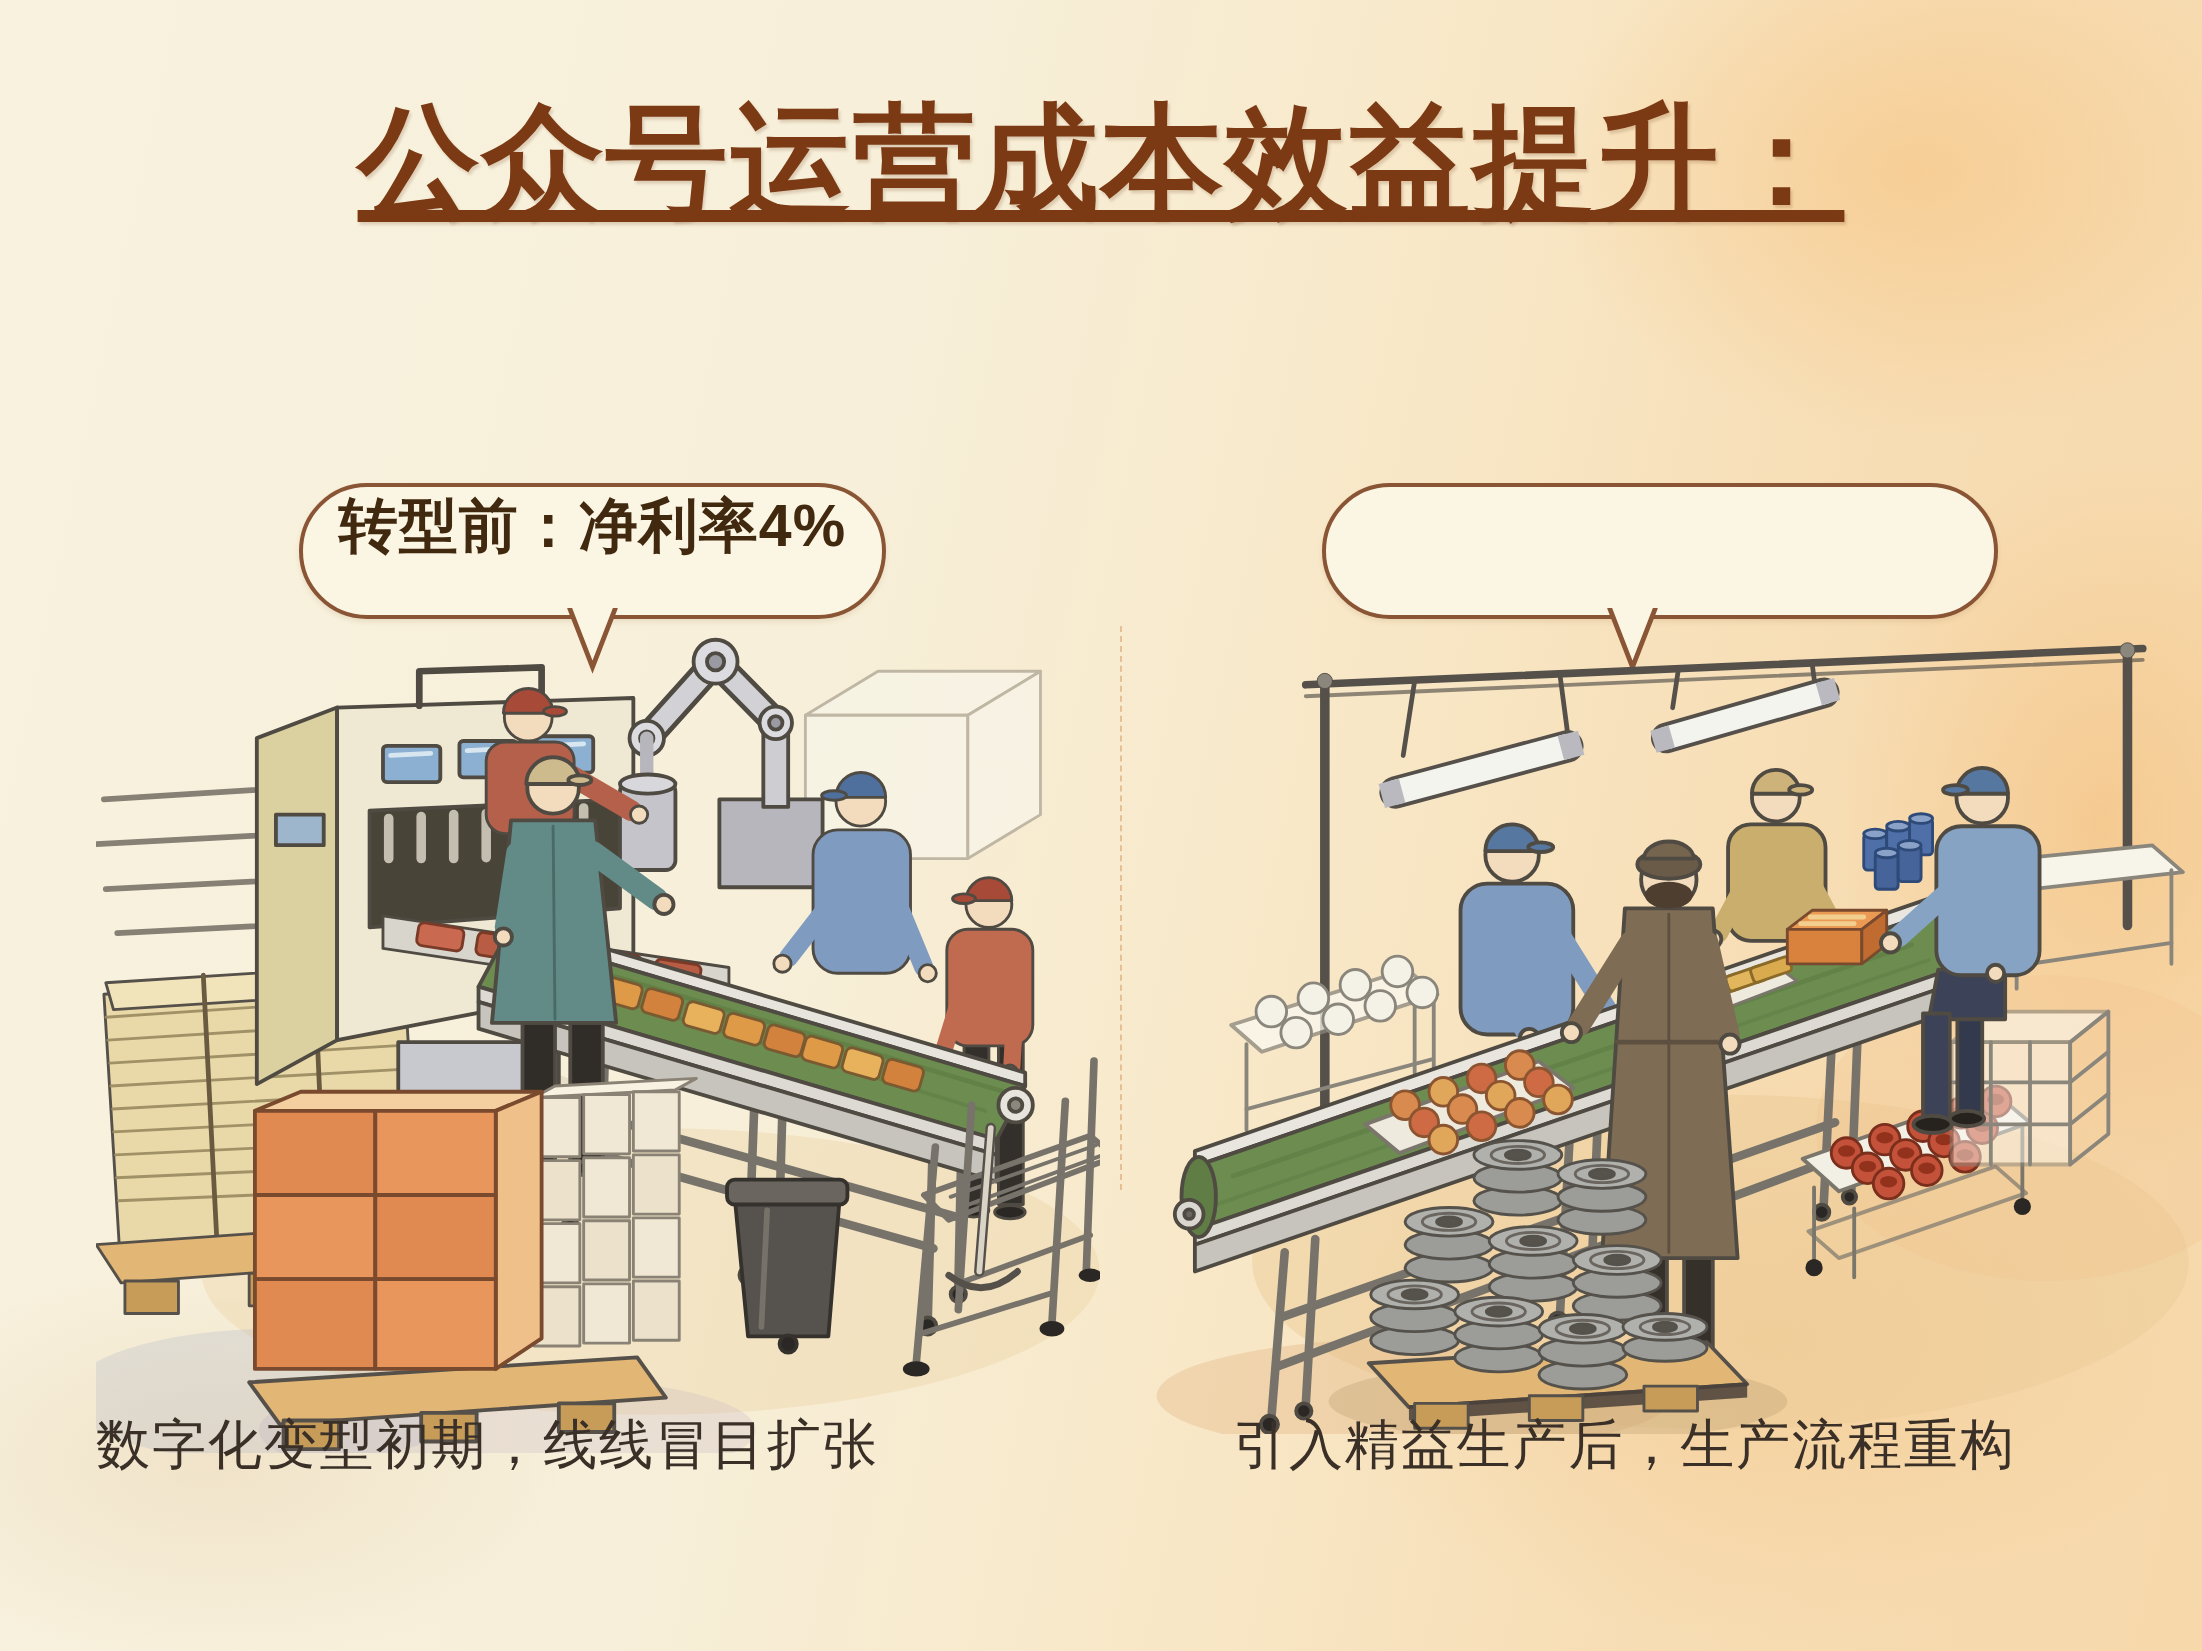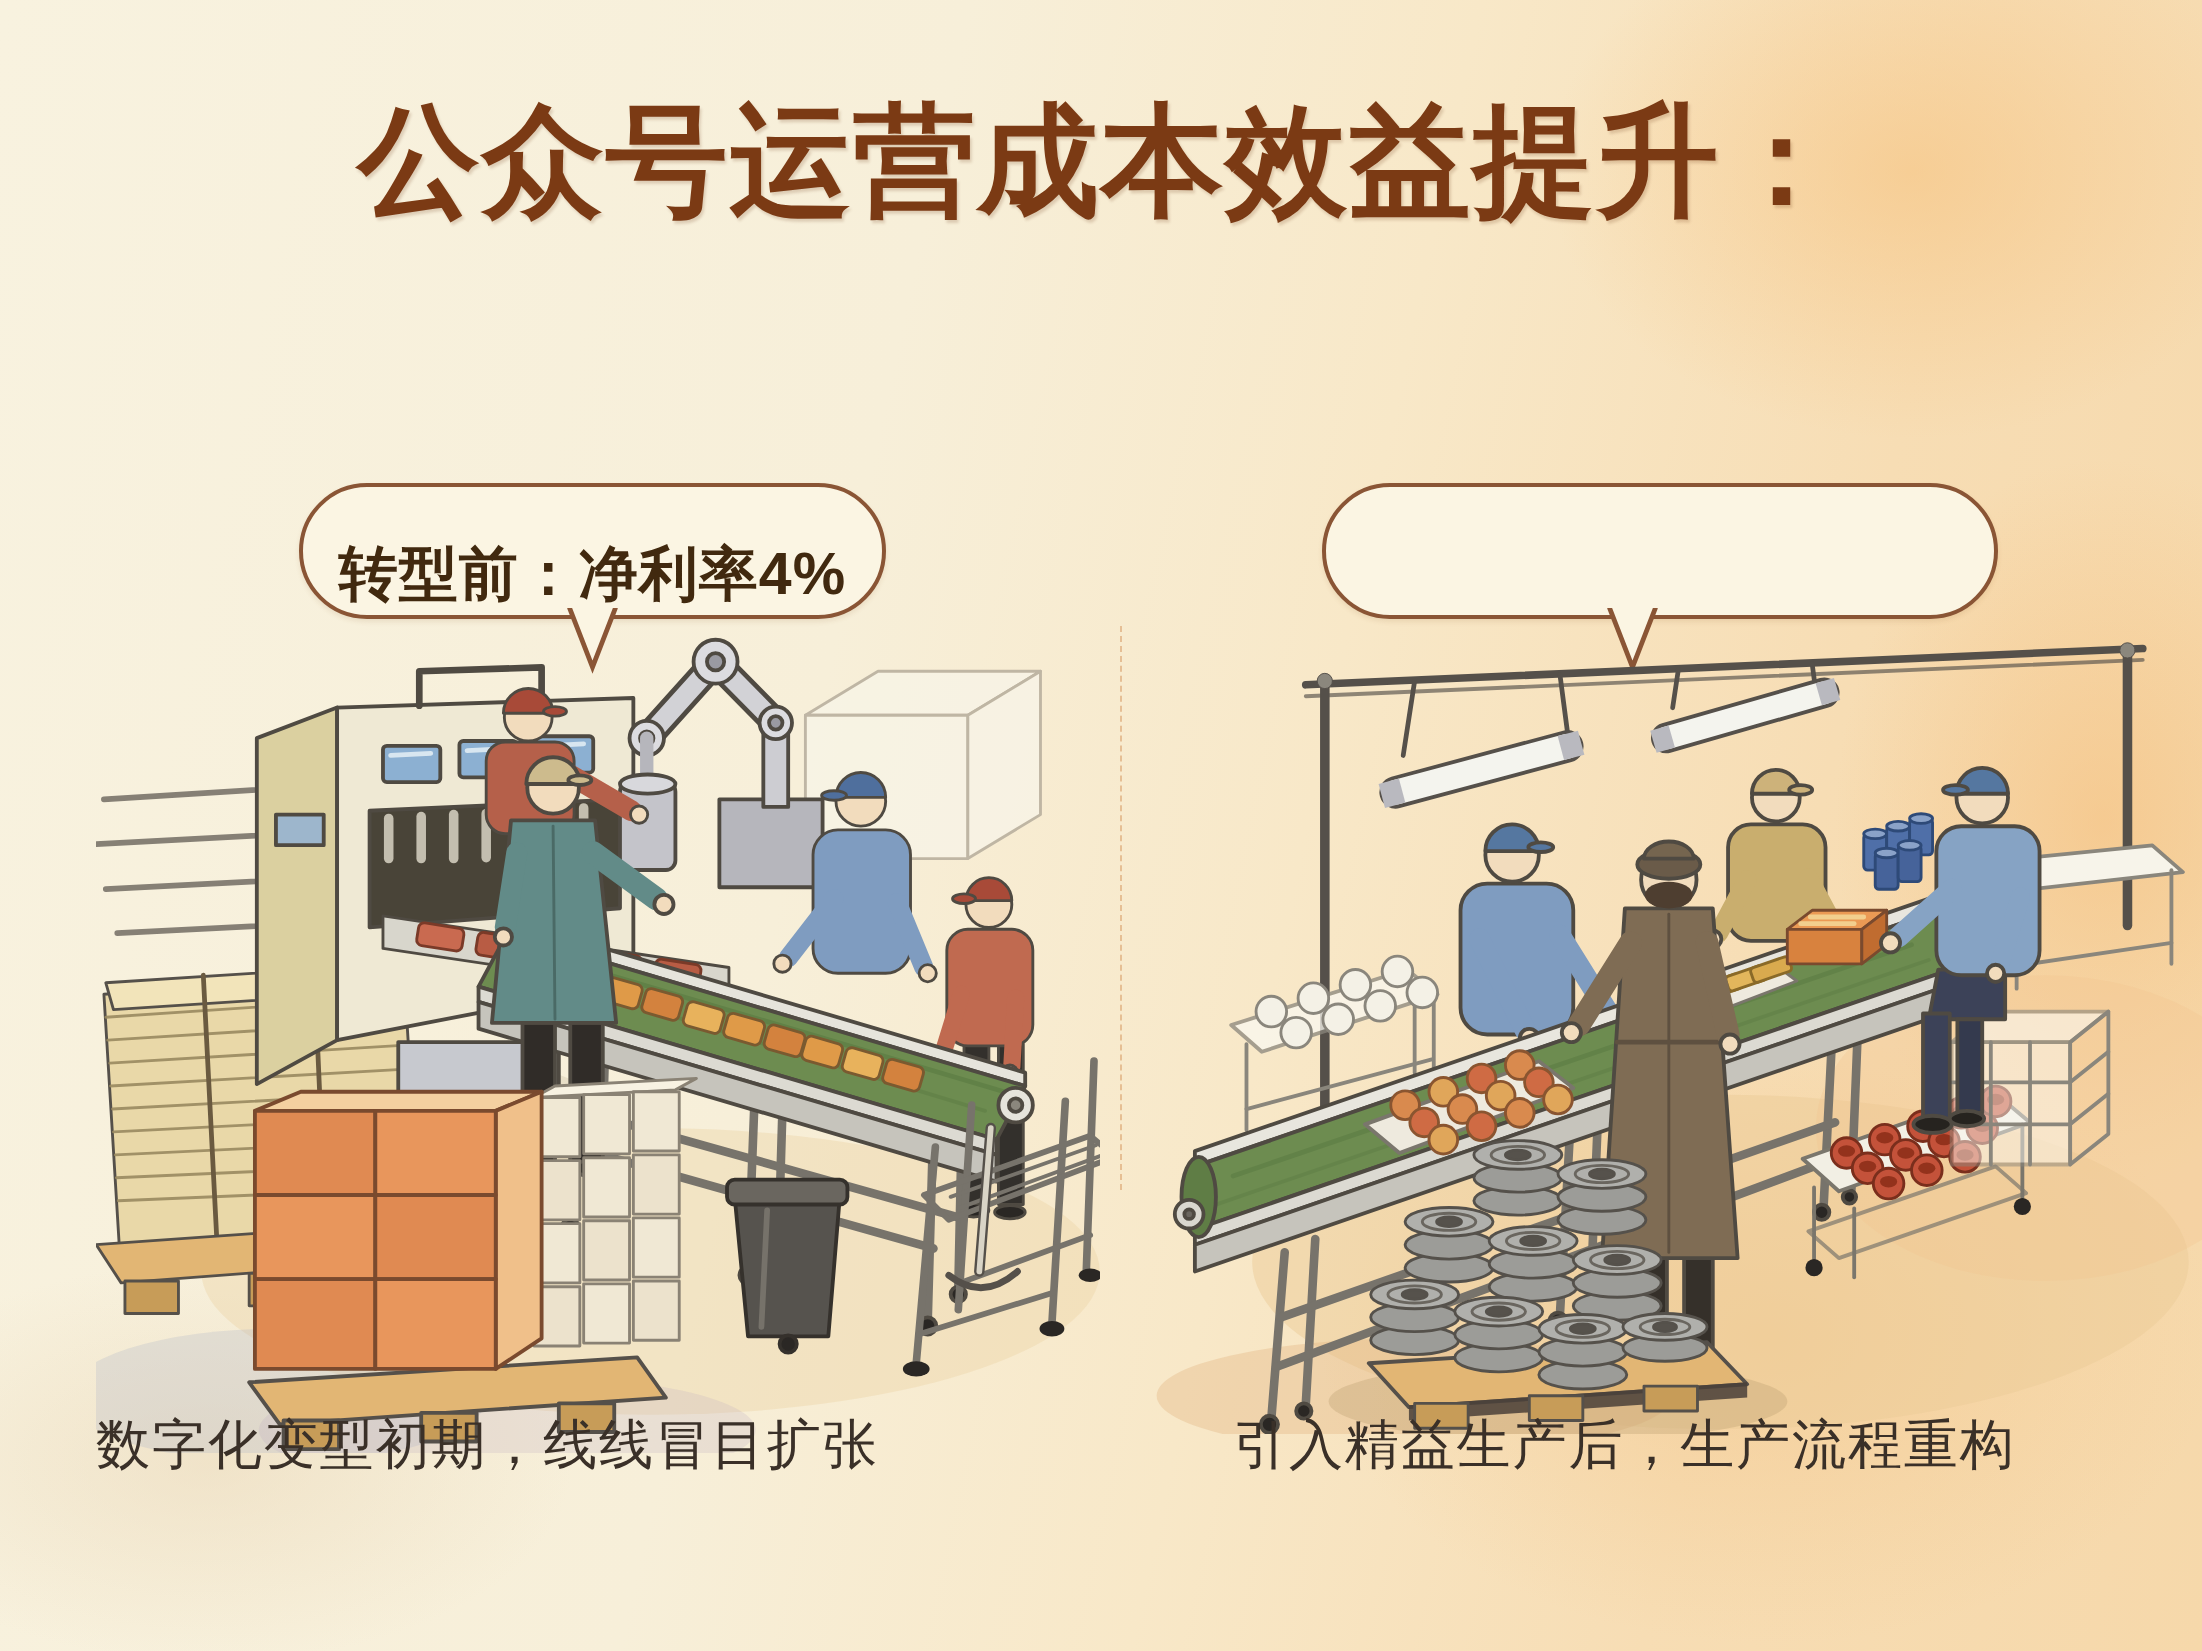--- a/index.html
+++ b/index.html
@@ -6,23 +6,23 @@
   .canvas{position:relative;width:2202px;height:1652px;overflow:hidden;
     background:linear-gradient(102deg,#f8f2df 0%,#f7efd9 38%,#f8e8c8 58%,#f7ddb4 78%,#f6d8aa 100%);
     font-family:"Liberation Sans",sans-serif;}
   .wash{position:absolute;pointer-events:none;}
   .wash-tr{left:1549px;top:-96px;width:726px;height:535px;background:radial-gradient(closest-side,rgba(246,195,128,.6),rgba(246,195,128,0));}
   .wash-r{left:1835px;top:459px;width:535px;height:726px;background:radial-gradient(closest-side,rgba(244,186,116,.5),rgba(244,186,116,0));}
   .wash-br{left:1319px;top:1032px;width:899px;height:612px;background:radial-gradient(closest-side,rgba(243,198,138,.55),rgba(243,198,138,0));}
   .wash-bl{left:-153px;top:1262px;width:726px;height:401px;background:radial-gradient(closest-side,rgba(233,214,182,.5),rgba(233,214,182,0));}
   .title{position:absolute;top:84px;left:0;width:2202px;text-align:center;
     font-family:"DejaVu Serif",serif;font-weight:bold;font-size:122px;line-height:1.26;
-    color:#7b3a14;letter-spacing:1.9px;text-shadow:1.9px 2.9px 2.9px rgba(100,45,10,.18);}
+    color:#7b3a14;letter-spacing:1.9px;text-shadow:1.9px 2.9px 2.9px rgba(100,45,10,.18);text-decoration:underline;}
   .callout{position:absolute;top:483px;height:136px;background:#fbf5e3;border:4.8px solid #8a5535;
-    border-radius:69px;display:flex;align-items:flex-end;justify-content:center;
+    border-radius:69px;display:flex;align-items:flex-start;justify-content:center;
     font-size:59px;font-weight:bold;color:#41290f;box-sizing:border-box;letter-spacing:1px;
     box-shadow:0 2.9px 5.7px rgba(140,90,40,.12);}
   .callout-before{left:299px;width:587px;}
   .callout-after{left:1322px;width:676px;}
   .tail{position:absolute;top:calc(100% - 6.7px);left:calc(50% - 29px);width:57px;height:69px;}
   .caption{position:absolute;top:1409px;font-size:54px;color:#3a3028;letter-spacing:1.9px;
     text-align:left;font-weight:500;}
   .caption-before{left:96px;width:1004px;}
   .caption-after{left:1233px;width:956px;}
   .scene{position:absolute;}

